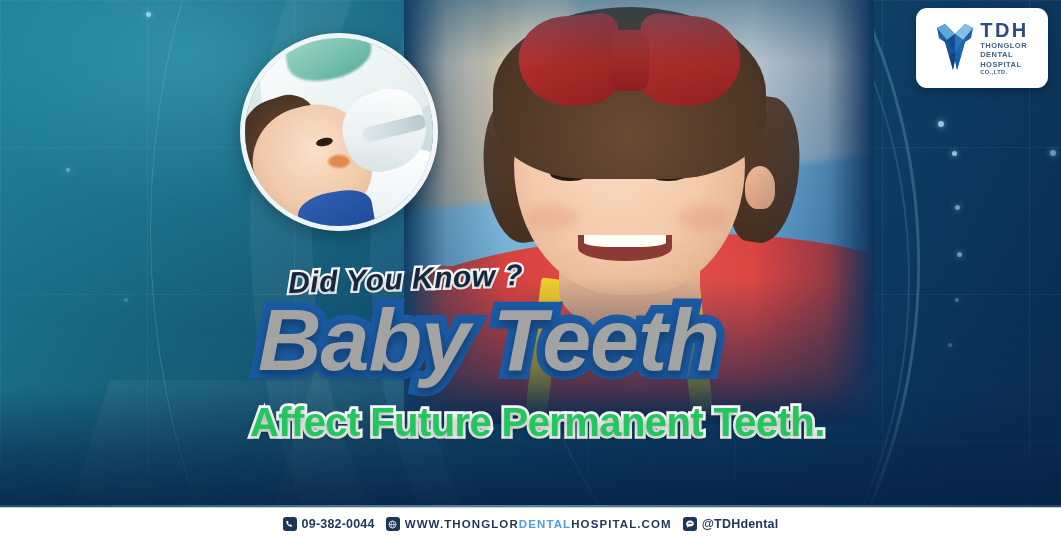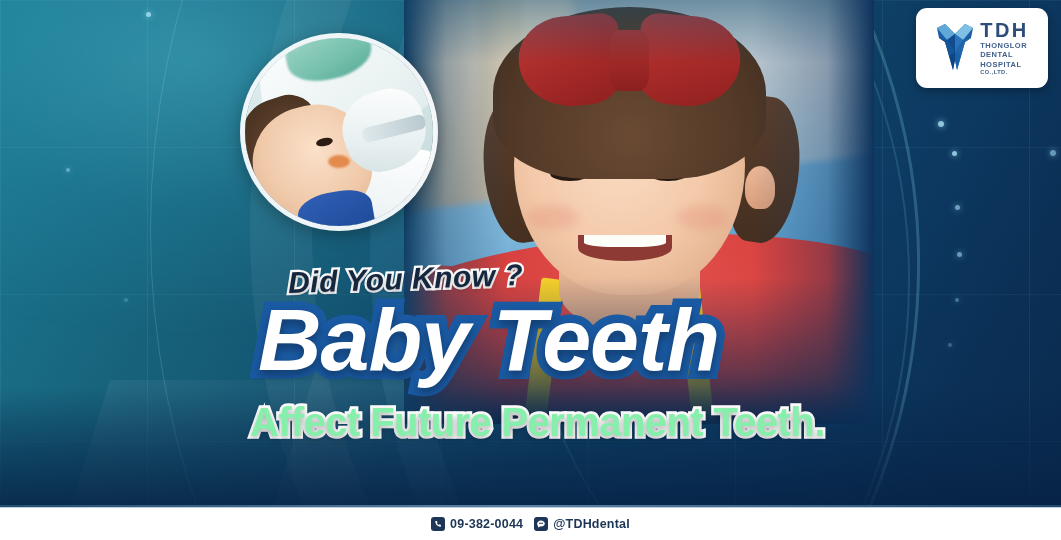--- a/index.html
+++ b/index.html
@@ -287,33 +287,33 @@
     text-shadow:0 2px 4px rgba(0,0,0,.28);
     white-space:nowrap;
     width:max-content;
   }
   .big{
     position:relative;
     margin-left:258px;margin-top:-2px;
     font-size:88px;font-weight:900;font-style:italic;
     letter-spacing:-1px;
     line-height:1.05;
-    color:#ffffff;
+    color:#a3a3a3;
     -webkit-text-stroke:17px #1a5aa3;
     paint-order:stroke fill;
     text-shadow:0 5px 10px rgba(0,0,0,.35);
     white-space:nowrap;
     width:max-content;
   }
   .sub{
     position:relative;
     margin-left:250px;margin-top:14px;
     font-size:40px;font-weight:900;
     letter-spacing:-.6px;
-    color:#86efac;
+    color:#22c55e;
     -webkit-text-stroke:5.5px #ffffff;
     paint-order:stroke fill;
     text-shadow:0 3px 6px rgba(0,0,0,.35);
     white-space:nowrap;
     width:max-content;
   }
 
   
   .logo{
     position:absolute;right:13px;top:8px;
@@ -476,20 +476,30 @@
 
     <div class="fitem">
       <span class="fico">
         <svg width="9" height="9" viewBox="0 0 16 16">
             <path d="M3.2 1.6h2.1l1.1 2.7-1.4 1a8.6 8.6 0 0 0 3.7 3.7l1-1.4 2.7 1.1v2.1c0 .7-.6 1.2-1.3 1.1A11.3 11.3 0 0 1 2.1 2.9c-.1-.7.4-1.3 1.1-1.3z" fill="#fff"></path>
           </svg>
       </span>
       <span class="ftext">09-382-0044</span>
     </div>
 
+    <div class="fitem">
+      <span class="fico">
+        <svg width="9" height="9" viewBox="0 0 16 16">
+            <circle cx="8" cy="8" r="6.2" fill="none" stroke="#fff" stroke-width="1.3"></circle>
+            <ellipse cx="8" cy="8" rx="2.6" ry="6.2" fill="none" stroke="#fff" stroke-width="1.1"></ellipse>
+            <line x1="1.8" y1="8" x2="14.2" y2="8" stroke="#fff" stroke-width="1.1"></line>
+          </svg>
+      </span>
+      <span class="fweb"><span>WWW.THONGLOR</span><span class="hl">DENTAL</span><span>HOSPITAL.COM</span></span>
+    </div>
 
     <div class="fitem">
       <span class="fico">
         <svg width="10" height="10" viewBox="0 0 16 16">
             <path d="M8 2.2c3.4 0 6.1 2.2 6.1 5 0 2.7-2.7 4.9-6.1 4.9-.5 0-1 0-1.5-.1L3.6 13.7c-.3.2-.6 0-.5-.4l.5-1.8C2.3 10.6 1.9 9.4 1.9 7.2c0-2.8 2.7-5 6.1-5z" fill="#fff"></path>
             <rect x="4.6" y="5.9" width="6.8" height="1.5" rx=".7" fill="#1d3557"></rect>
           </svg>
       </span>
       <span class="ftext">@TDHdental</span>
     </div>

